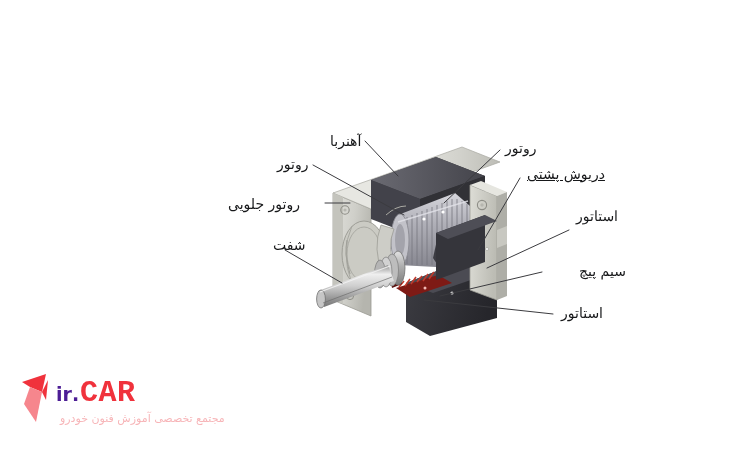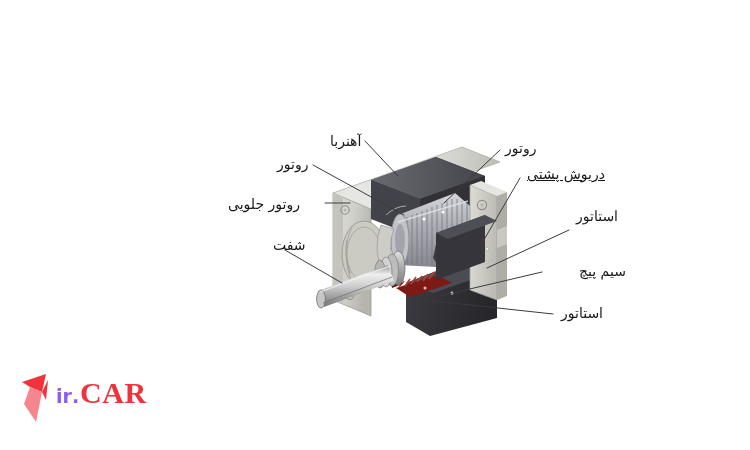--- a/index.html
+++ b/index.html
@@ -26,33 +26,33 @@
 
   
   #watermark{
     position:absolute;
     left:14px;top:368px;
     width:230px;height:72px;
     user-select:none;
   }
   .wm-row{position:absolute;left:42px;top:8px;display:flex;align-items:baseline;}
   .wm-car{
-    font-family:Liberation Serif, serif;
+    font-family:Liberation Mono, monospace;
     font-weight:bold;font-size:30px;
     color:#f0323c;letter-spacing:0.5px;
   }
   .wm-works{
     font-family:"DejaVu Sans","Liberation Sans",sans-serif;
     font-weight:bold;font-size:30px;
     color:#f9a7ab;letter-spacing:0.5px;
   }
   .wm-tld{
     font-family:"DejaVu Sans","Liberation Sans",sans-serif;
     font-weight:bold;font-size:19px;
-    color:#8b5cf6;margin-right:1px;
+    color:#4c1d95;margin-right:1px;
   }
   .wm-sub{
     position:absolute;left:46px;top:44px;
     font-family:"DejaVu Sans","Liberation Sans",sans-serif;
     font-size:11px;color:#f7b5b8;
     direction:rtl;white-space:nowrap;
   }
   #wm-mark{position:absolute;left:2px;top:2px;width:44px;height:58px;}
 </style>
 </head>
@@ -252,15 +252,16 @@
   <div id="watermark">
     <svg id="wm-mark" viewBox="0 0 44 58">
       <path d="M6,12 L30,4 L26,22 L14,17 Z" fill="#f0323c"></path>
       <path d="M14,17 L26,22 L20,52 L8,34 Z" fill="#f6868d"></path>
       <path d="M26,22 L32,10 L30,30 Z" fill="#f0323c"></path>
     </svg>
     <div class="wm-row">
       <span class="wm-car">CAR</span>
       <span class="wm-tld">.ir</span>
     </div>
+    <div class="wm-sub">مجتمع تخصصی آموزش فنون خودرو</div>
   </div>
 
 </div>
 
 </body></html>

